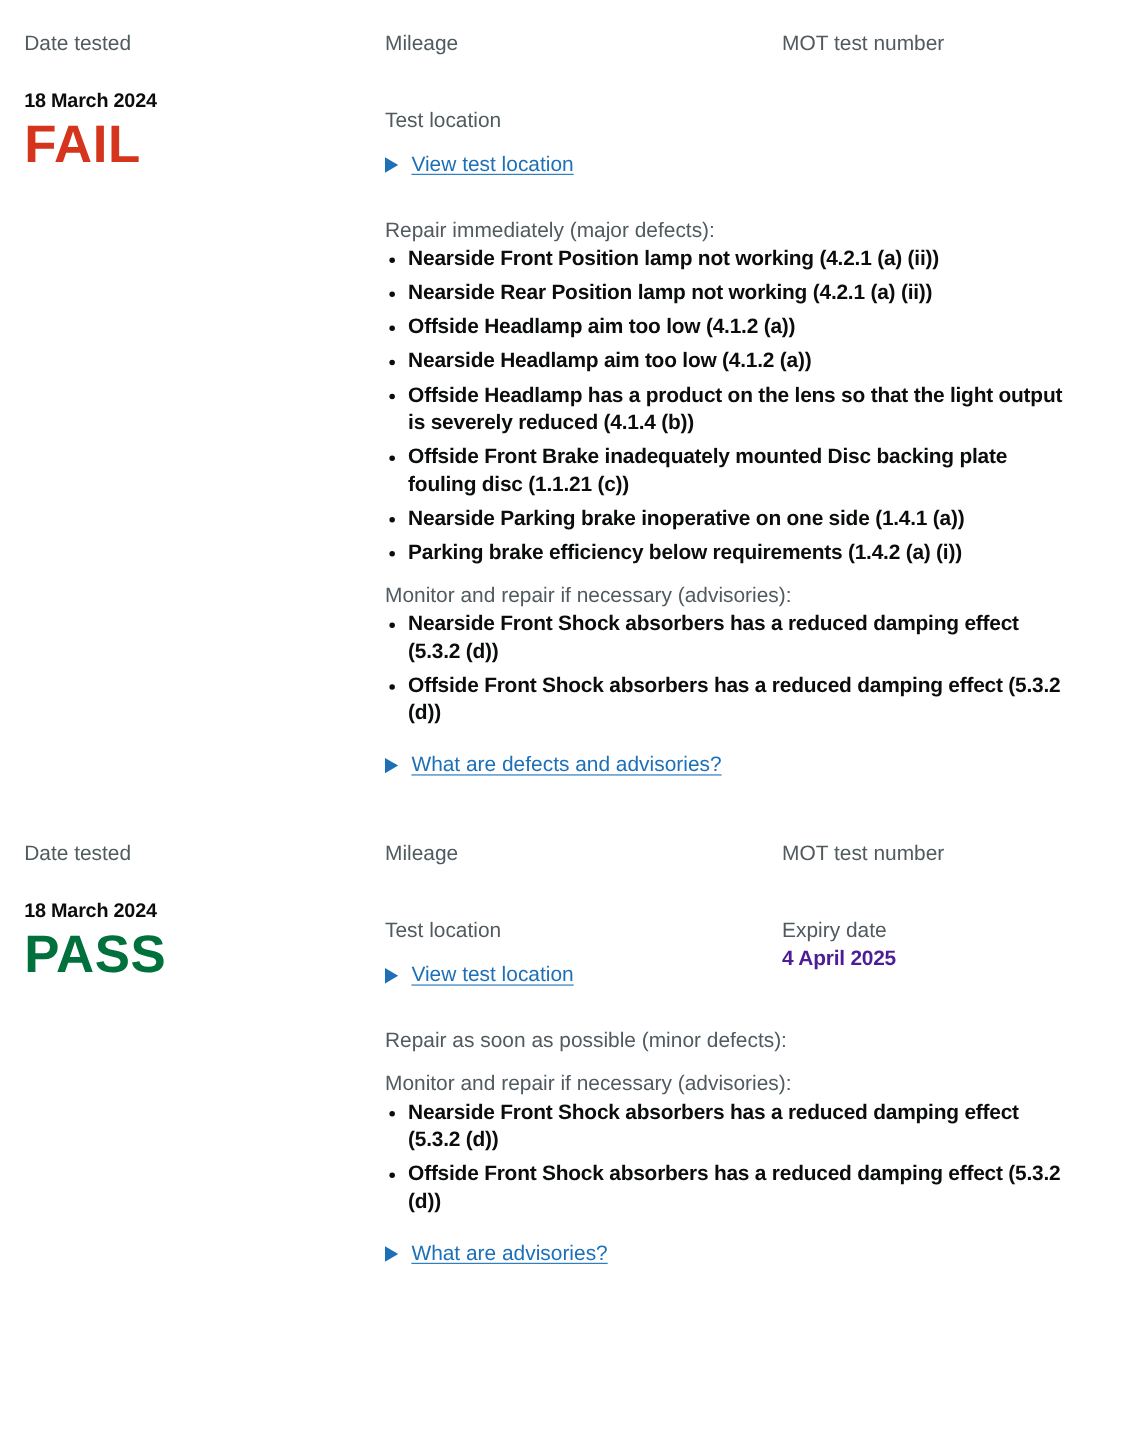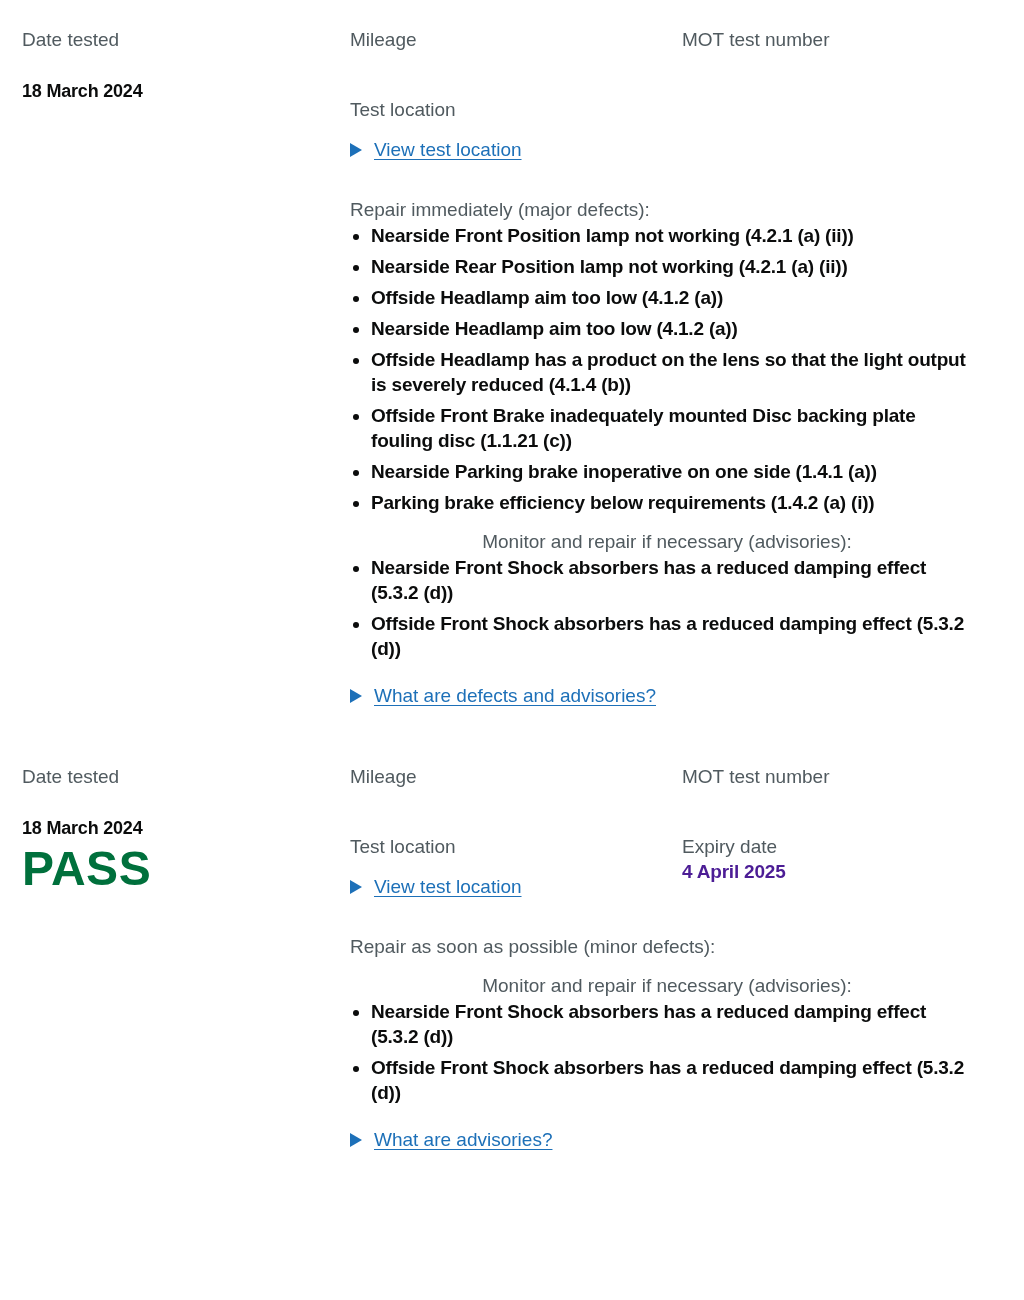--- a/index.html
+++ b/index.html
@@ -28,21 +28,21 @@
     letter-spacing: -0.2px;
     margin-top: 24px;
   }
   .result {
     font-size: 48px; line-height: 52px;
     font-weight: 700; letter-spacing: 0.5px;
   }
   .result-fail { color: #d4351c; }
   .result-pass { color: #00703c; }
 
-  .top-grid { display: grid; grid-template-columns: 332px 1fr; }
+  .top-grid { display: grid; grid-template-columns: 332px 1fr; gap: 29px; }
   .gap-45 { margin-top: 45px; }
   .value-bold {
     font-size: 19px; line-height: 25px;
     font-weight: 700; color: #4c1d95;
     letter-spacing: -0.2px;
   }
 
   .summary-row {
     display: flex; align-items: center;
     margin-top: 15px; cursor: pointer; width: max-content;
@@ -60,39 +60,40 @@
     text-decoration: underline;
     text-underline-offset: 3px;
     text-align: right;
   }
 
   .defects { margin-top: 35px; max-width: 648px; }
   .section-heading {
     margin: 0; font-size: 19px; line-height: 25px;
     color: #505a5f; font-weight: 400;
   }
-  .section-heading.not-first { margin-top: 14px; text-align: center; }
+  .section-heading.not-first { margin-top: 14px; }
   ul.defect-list { margin: 1px 8px 0 0; padding-left: 21px; list-style: disc; }
   ul.defect-list li {
     font-size: 19px; line-height: 25px;
     font-weight: 700; color: #0b0c0c;
     margin-bottom: 6px;
     letter-spacing: -0.2px;
   }
   .info-row { margin-top: 22px; }
 </style>
 </head>
 <body>
 
 <main class="page">
 
   <section class="record">
     <div class="col-left">
       <div class="label">Date tested</div>
       <div class="date-value">18 March 2024</div>
+      <div class="result result-fail">FAIL</div>
     </div>
     <div class="col-main">
       <div class="top-grid">
         <div>
           <div class="label">Mileage</div>
           <div class="label gap-45">Test location</div>
           <div class="summary-row">
             <span class="triangle"></span>
             <span class="link-text">View test location</span>
           </div>

